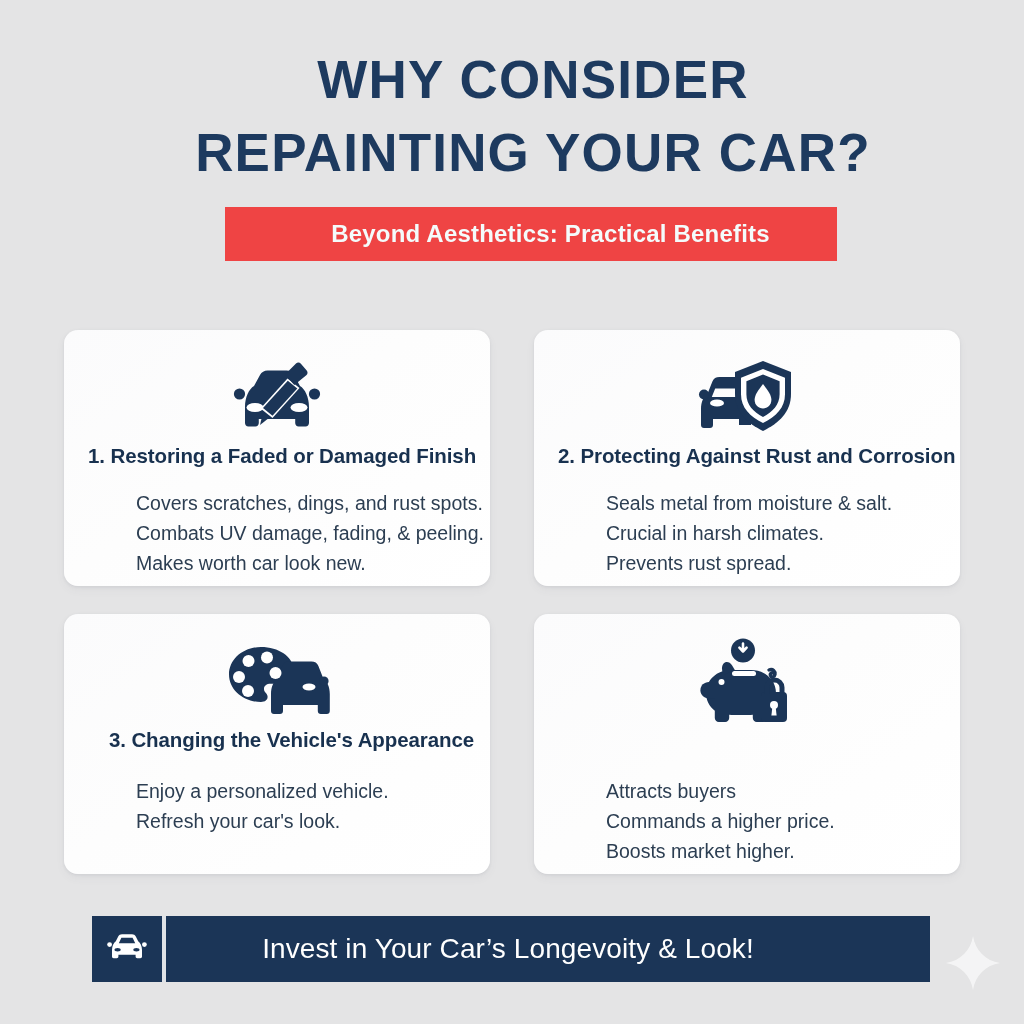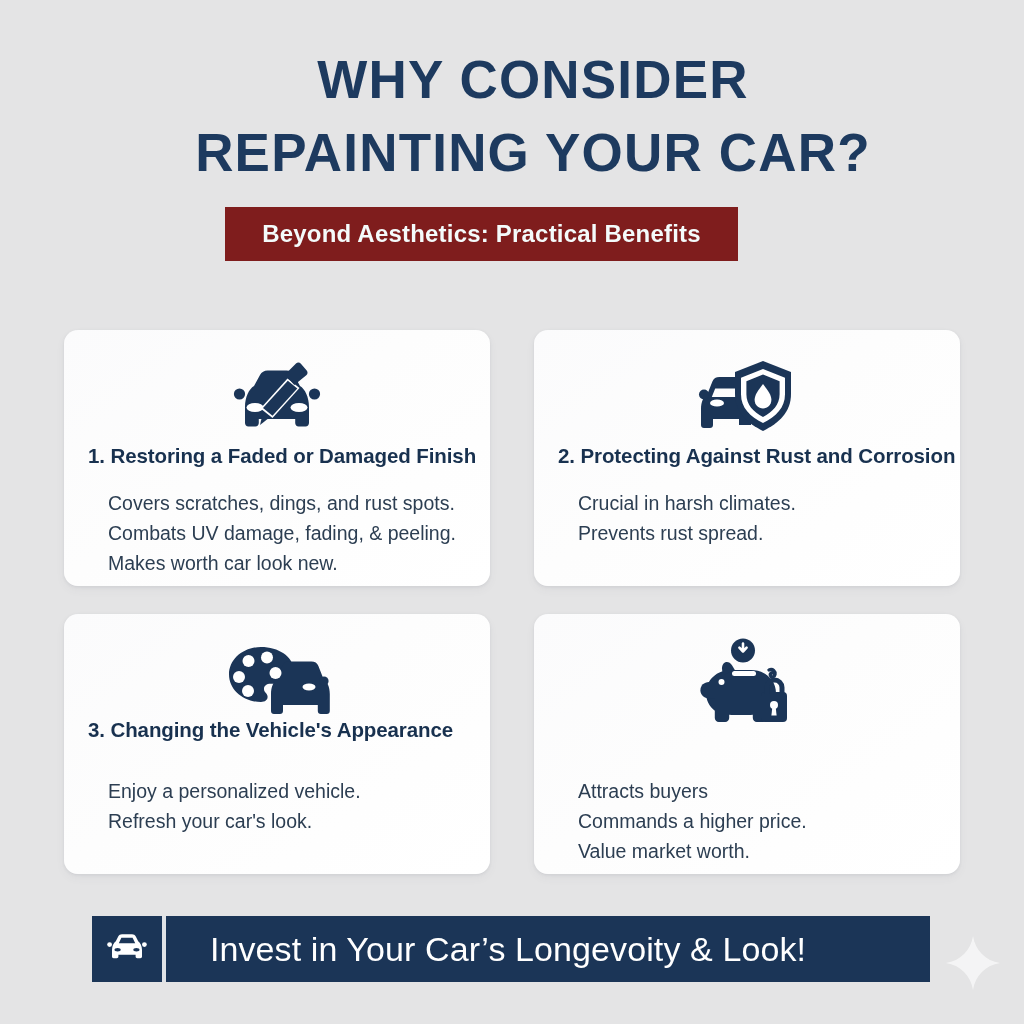--- a/index.html
+++ b/index.html
@@ -40,26 +40,27 @@
     text-transform: uppercase;
     white-space: nowrap;
     margin-left: 42px;
   }
 
   
   .subtitle-banner {
     position: absolute;
     top: 207px;
     left: 225px;
-    width: 513px;
+    width: 573px;
     height: 54px;
-    background: #7f1d1d;
+    background: #ef4444;
     display: flex;
     align-items: center;
     justify-content: center;
+    padding-left: 39px;
   }
   .subtitle-text {
     color: #f4fbfb;
     font-size: 24px;
     font-weight: bold;
     letter-spacing: 0.2px;
     white-space: nowrap;
   }
 
   
@@ -110,24 +111,25 @@
     position: absolute;
     top: 158px;
     left: 44px;
     right: 18px;
     color: #2c3e52;
     font-size: 19.5px;
     line-height: 1.54;
   }
   .card-body-line {
     white-space: nowrap;
-  }
-
-  
-  .card.row2 .card-heading { top: 104px; }
+    margin-left: 28px;
+  }
+
+  
+  .card.row2 .card-heading { top: 114px; text-align: right; }
   .card.row2 .card-body { top: 162px; }
 
   
   .footer {
     position: absolute;
     left: 92px;
     top: 916px;
     width: 838px;
     height: 66px;
     display: flex;
@@ -148,21 +150,21 @@
   }
   .footer-text-bar {
     flex: 1 1 auto;
     background: #1b3557;
     display: flex;
     align-items: center;
     justify-content: center;
   }
   .footer-text {
     color: #ffffff;
-    font-size: 34px;
+    font-size: 28px;
     font-weight: normal;
     letter-spacing: 0.1px;
     white-space: nowrap;
     padding-right: 80px;
   }
 
   
   .sparkle {
     position: absolute;
     left: 946px;
@@ -235,20 +237,21 @@
             <ellipse cx="22" cy="46" rx="7" ry="3.6"></ellipse>
 
             <path d="M68 12 90 20.8v16.4c0 13.6-9.2 22.4-22 28.8-12.8-6.4-22-15.2-22-28.8V20.8L68 12zm0 5.6L51.4 24.2v13c0 10.6 7 17.6 16.6 22.8 9.6-5.2 16.6-12.2 16.6-22.8v-13L68 17.6z"></path>
 
             <path d="M68 27c-5.2 6.6-8.4 11.4-8.4 15.8 0 4.9 3.8 8.6 8.4 8.6s8.4-3.7 8.4-8.6C76.4 38.4 73.2 33.6 68 27z"></path>
           </g>
         </svg>
       </div>
       <div class="card-heading">2. Protecting Against Rust and Corrosion</div>
       <div class="card-body">
+        <div class="card-body-line">Seals metal from moisture &amp; salt.</div>
         <div class="card-body-line">Crucial in harsh climates.</div>
         <div class="card-body-line">Prevents rust spread.</div>
       </div>
     </div>
 
     <div class="card row2">
       <div class="card-icon">
         <svg width="108" height="82" viewBox="0 0 108 82" fill="none">
           <g fill="#1b3557">
 
@@ -303,21 +306,21 @@
             <rect x="33" y="33" width="24" height="5" rx="2.5"></rect>
 
             <circle cx="75" cy="67" r="4"></circle>
             <path d="M73.4 68.5h3.2l1 9h-5.2z"></path>
           </g>
         </svg>
       </div>
       <div class="card-body">
         <div class="card-body-line">Attracts buyers</div>
         <div class="card-body-line">Commands a higher price.</div>
-        <div class="card-body-line">Value market worth.</div>
+        <div class="card-body-line">Boosts market higher.</div>
       </div>
     </div>
 
   </div>
 
   <div class="footer">
     <div class="footer-icon-box">
       <span>
         <svg width="40" height="28" viewBox="0 0 40 28" fill="none">
           <g fill="#ffffff">

